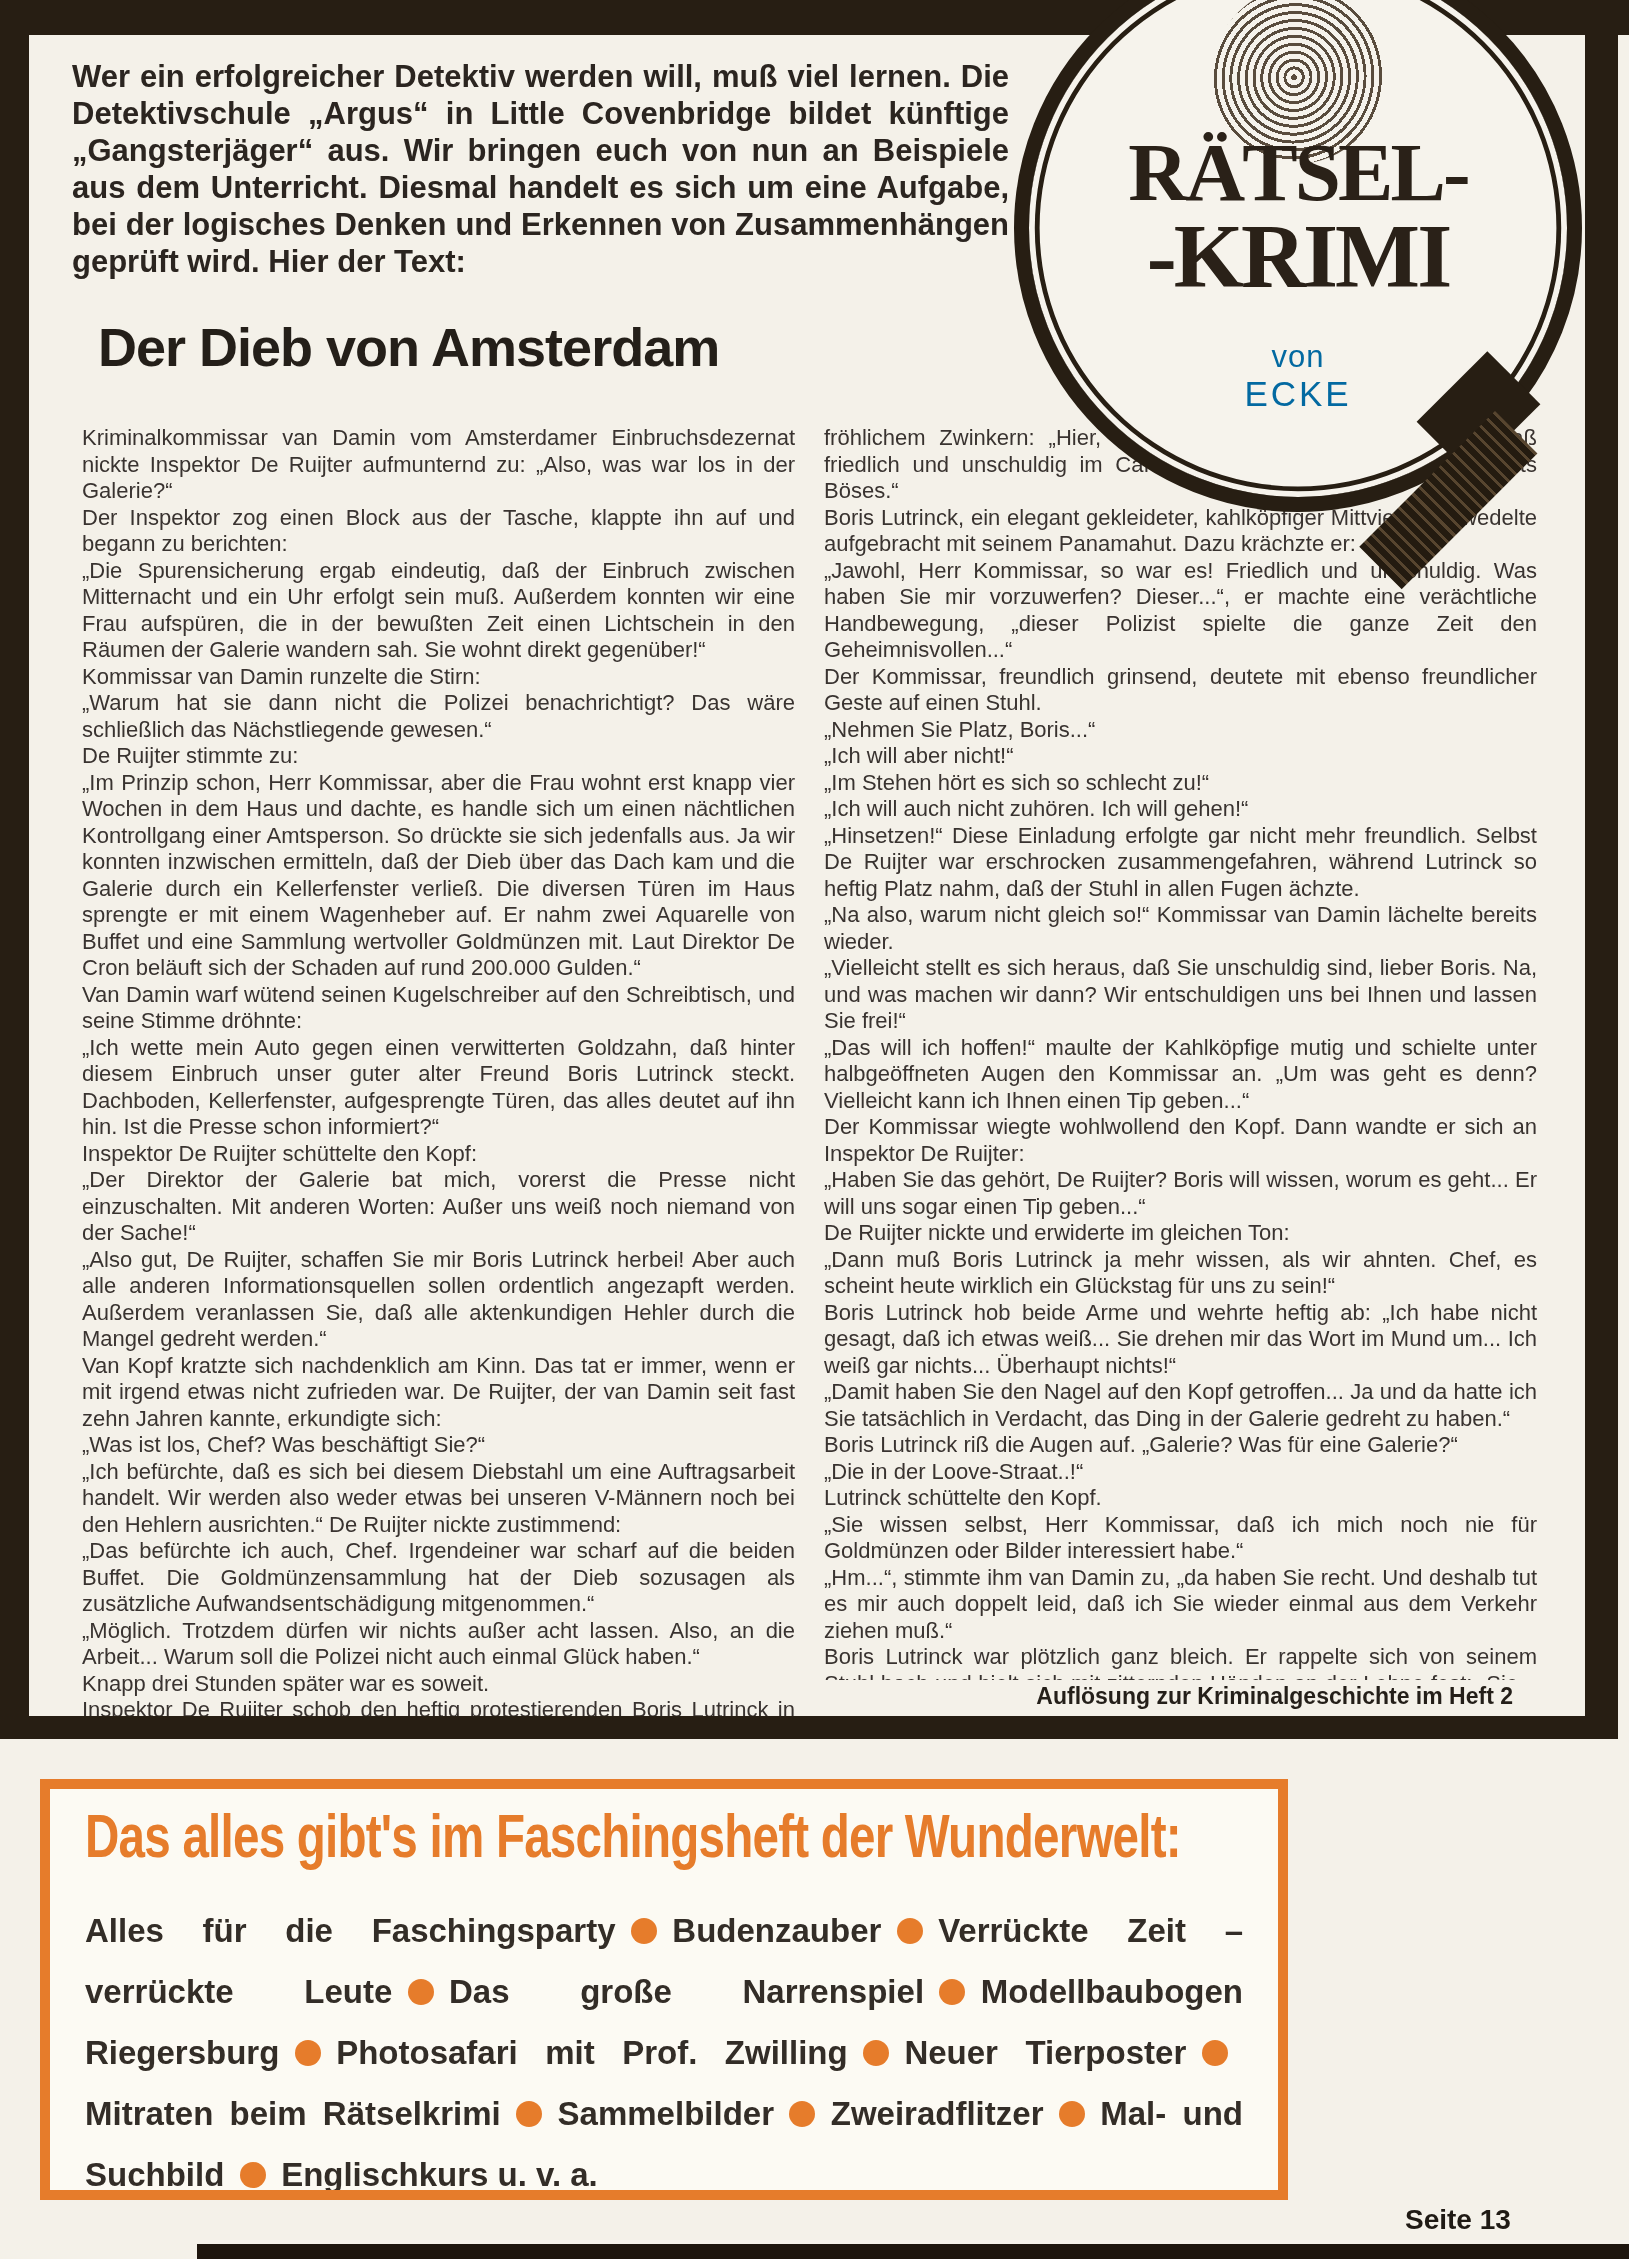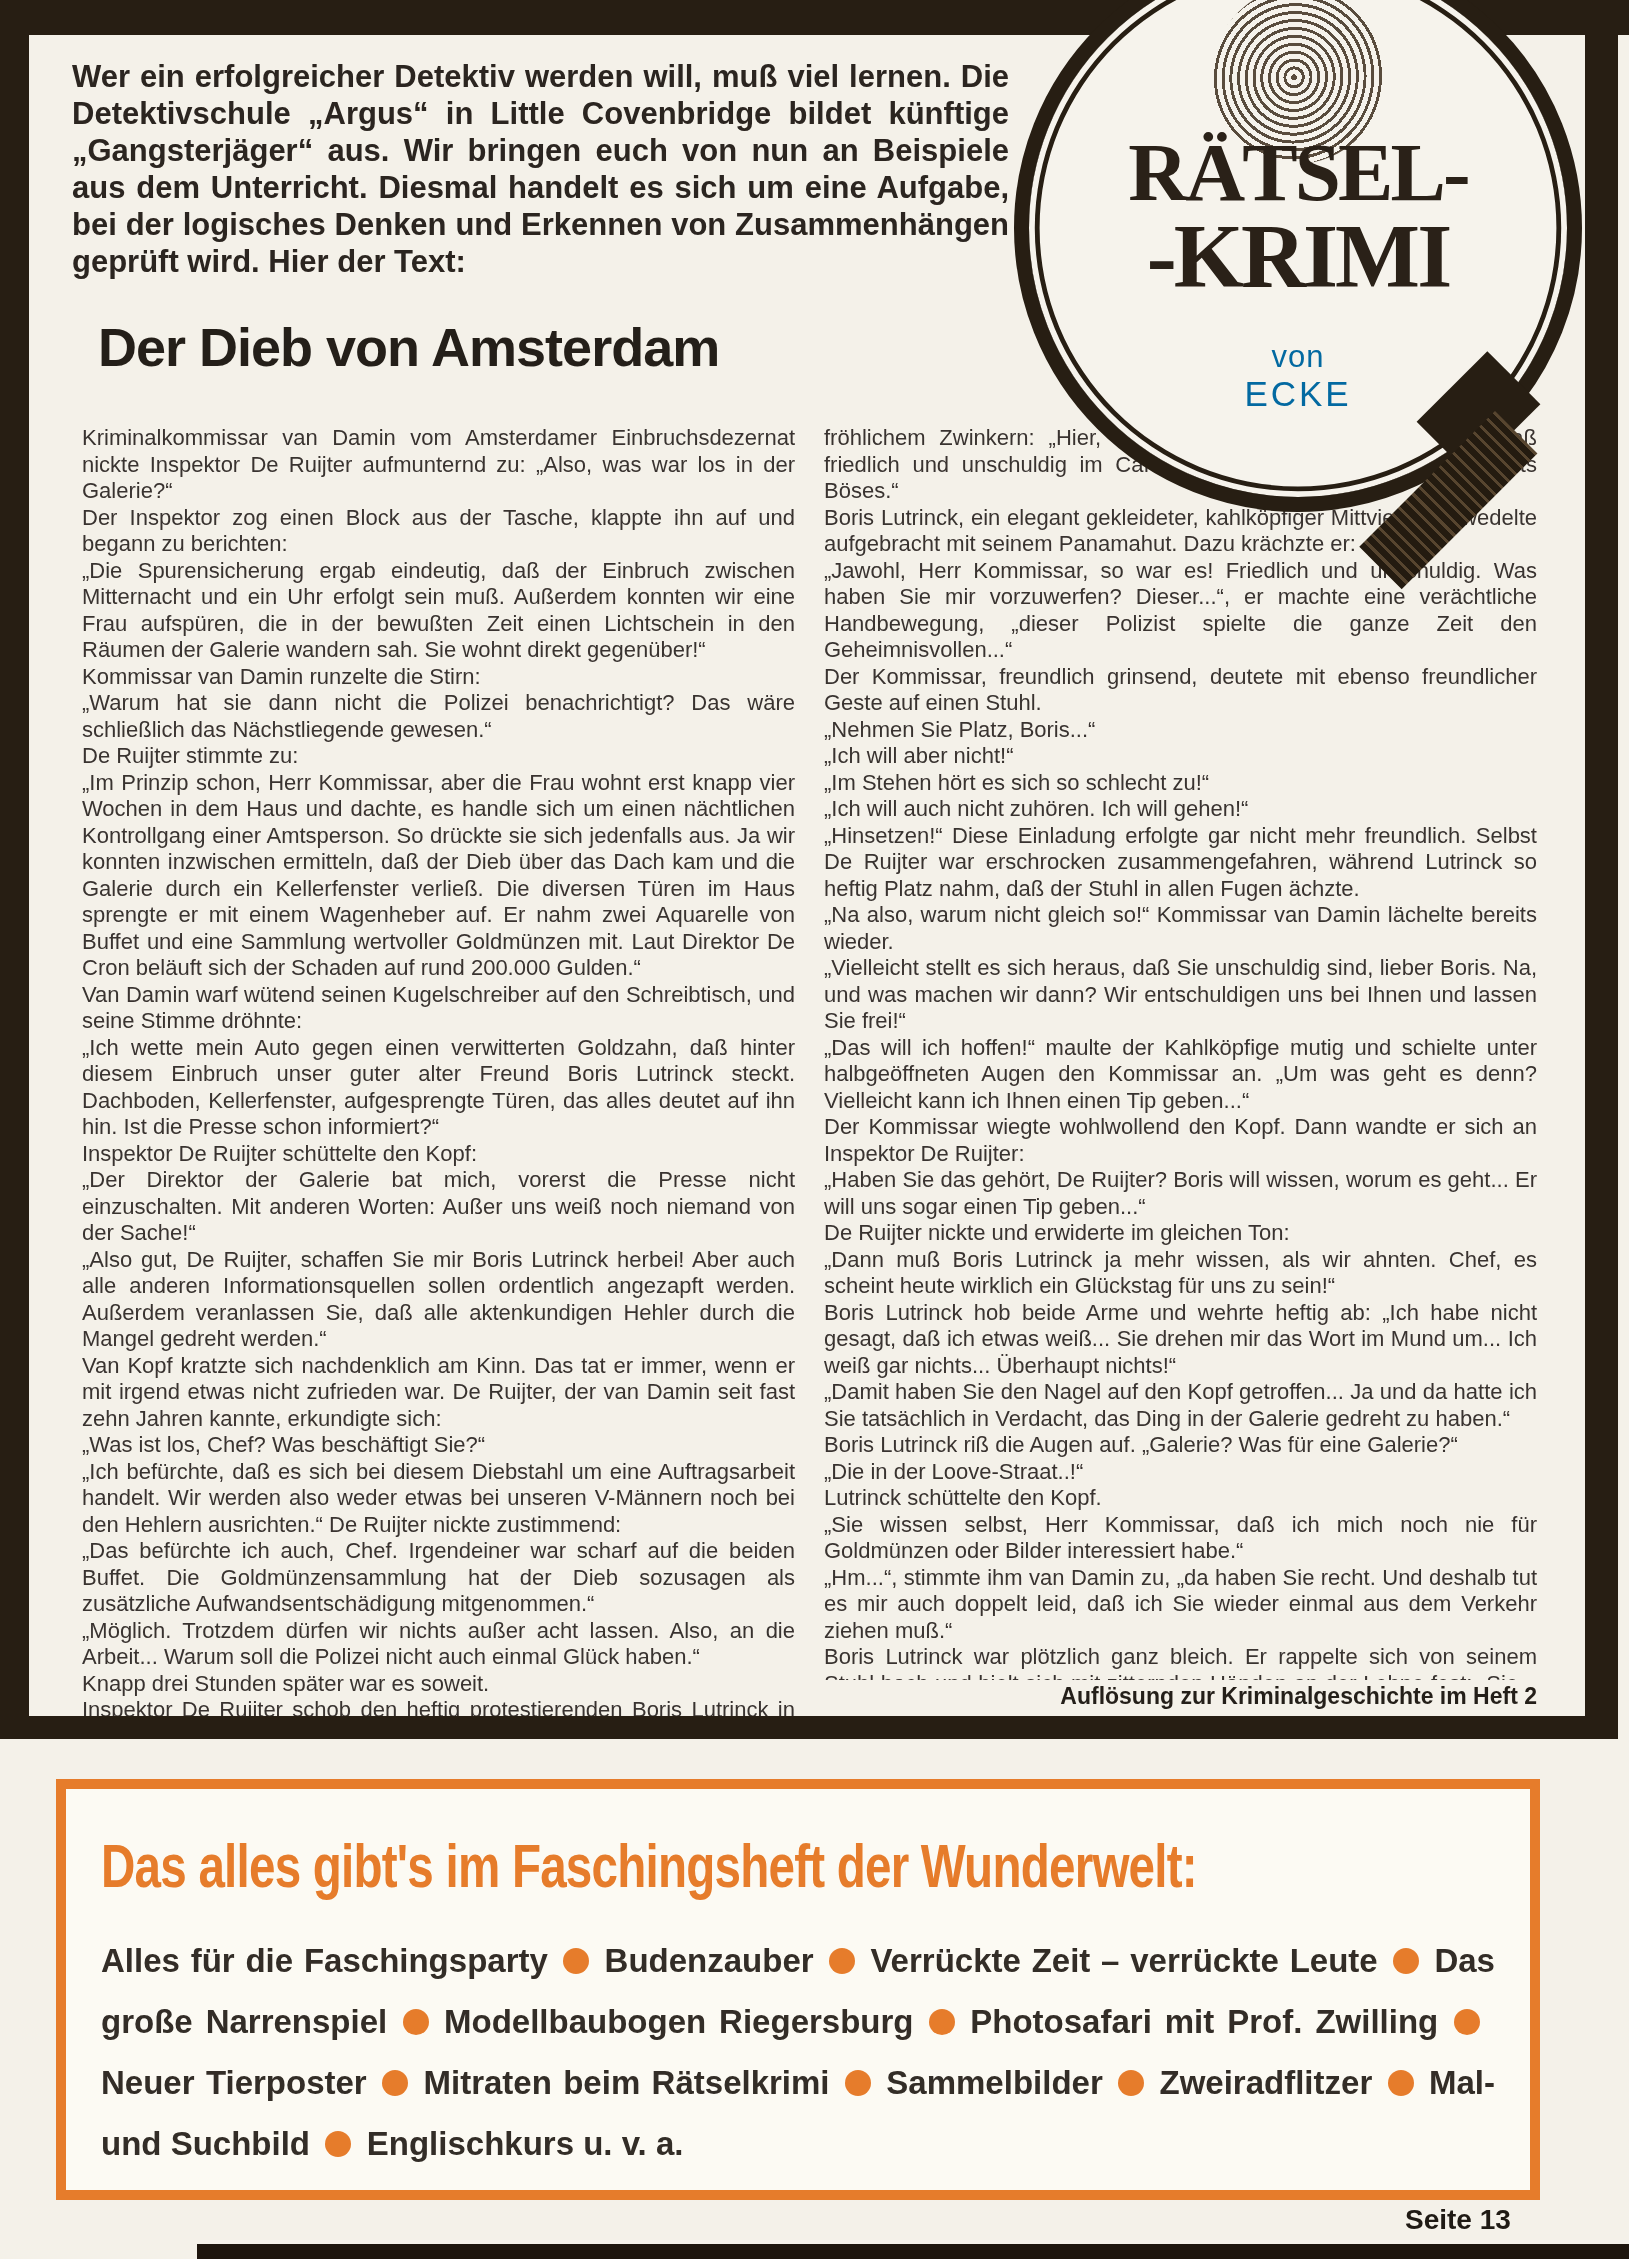--- a/index.html
+++ b/index.html
@@ -42,27 +42,27 @@
   
   .title{position:absolute;left:82px;top:300px;font-size:54px;font-weight:bold;
         letter-spacing:-1px;color:#241f19;z-index:2;}
 
   
   .col{position:absolute;top:425px;width:713px;font-size:22px;line-height:26.5px;
        text-align:justify;color:#393330;overflow:hidden;z-index:1;}
   .col p{margin:0;}
   .col-left{left:82px;height:1299px;}
   .col-right{left:824px;height:1255px;}
-  .solution{position:absolute;left:824px;top:1683px;width:713px;text-align:right;
+  .solution{position:absolute;left:800px;top:1683px;width:713px;text-align:right;
        font-weight:bold;font-size:23px;color:#241f19;z-index:2;}
 
   
-  .promo-box{position:absolute;left:56px;top:1779px;width:1484px;height:421px;
+  .promo-box{position:absolute;left:40px;top:1779px;width:1248px;height:421px;
        box-sizing:border-box;border:10.6px solid #e67c2b;background:#fcfaf3;
-       padding:42px 35px 0 35px;overflow:hidden;z-index:2;}
+       padding:12px 35px 0 35px;overflow:hidden;z-index:2;}
   .promo-heading{color:#e67c2b;font-size:61px;font-weight:bold;letter-spacing:-1px;
        white-space:nowrap;transform:scaleX(.78);transform-origin:left;}
   .promo-items{margin-top:29px;font-size:33px;font-weight:bold;line-height:61px;
        color:#332d27;text-align:justify;}
   .promo-item{display:inline;}
   .promo-dot{display:inline-block;width:26px;height:26px;border-radius:50%;
        background:#e67c2b;margin:0 15.4px;vertical-align:-1.9px;}
   .promo-cta{margin-top:5.8px;margin-left:288px;color:#e67c2b;font-size:60px;
        font-weight:bold;white-space:nowrap;transform:scaleX(.8);transform-origin:left;}
 

